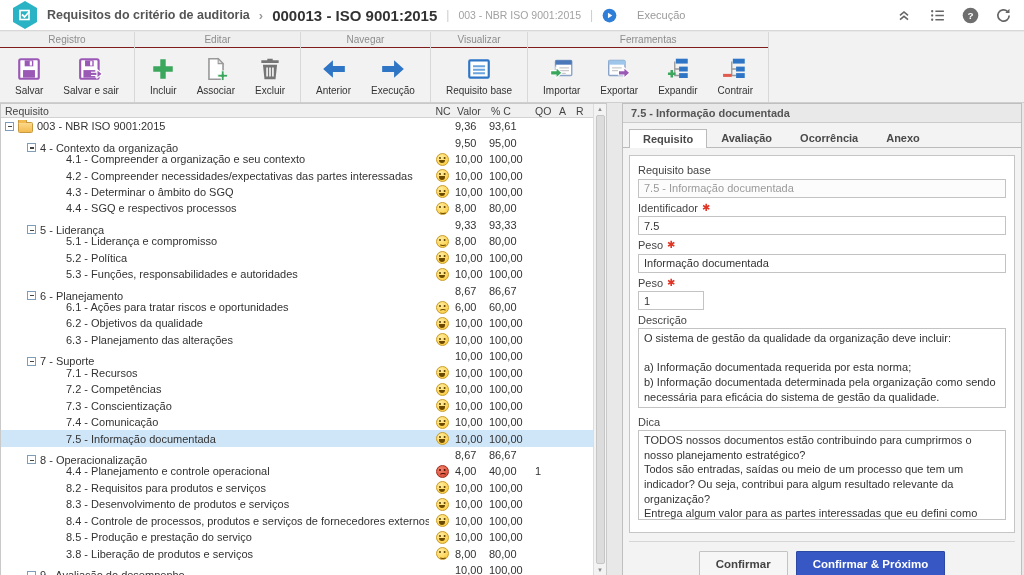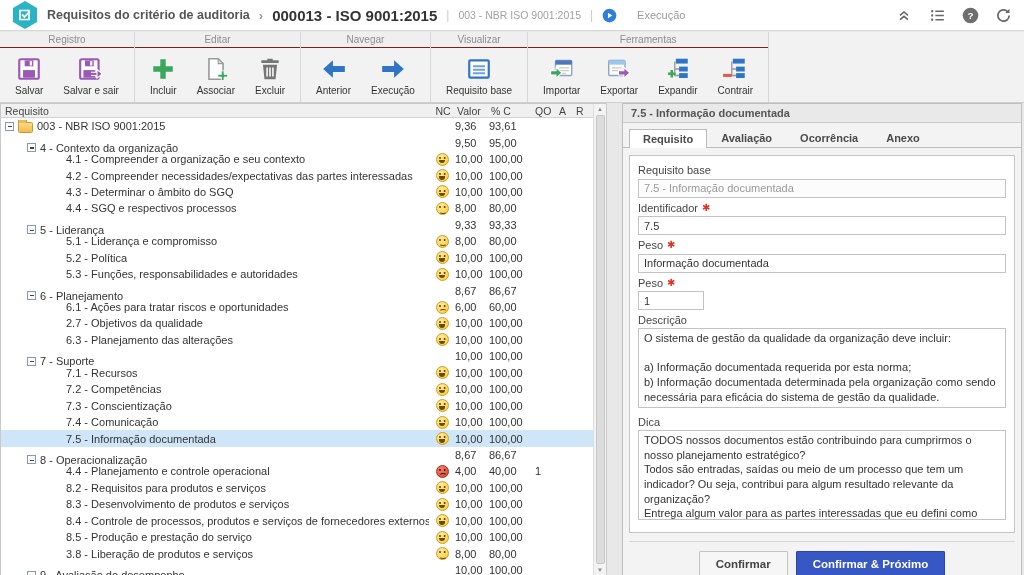--- a/index.html
+++ b/index.html
@@ -427,21 +427,21 @@
           <span class="face face-sad"></span>
         </div>
         <div class="c-valor">6,00</div>
         <div class="c-pc">60,00</div>
         <div class="c-qo"></div>
         <div class="c-a"></div>
         <div class="c-r"></div>
       </div>
       <div class="tree-row lvl2">
         <div class="c-label">
-          <span>2.7 - Objetivos da qualidade</span>
+          <span>6.2 - Objetivos da qualidade</span>
         </div>
         <div class="c-nc">
           <span class="face face-happy"></span>
         </div>
         <div class="c-valor">10,00</div>
         <div class="c-pc">100,00</div>
         <div class="c-qo"></div>
         <div class="c-a"></div>
         <div class="c-r"></div>
       </div>

